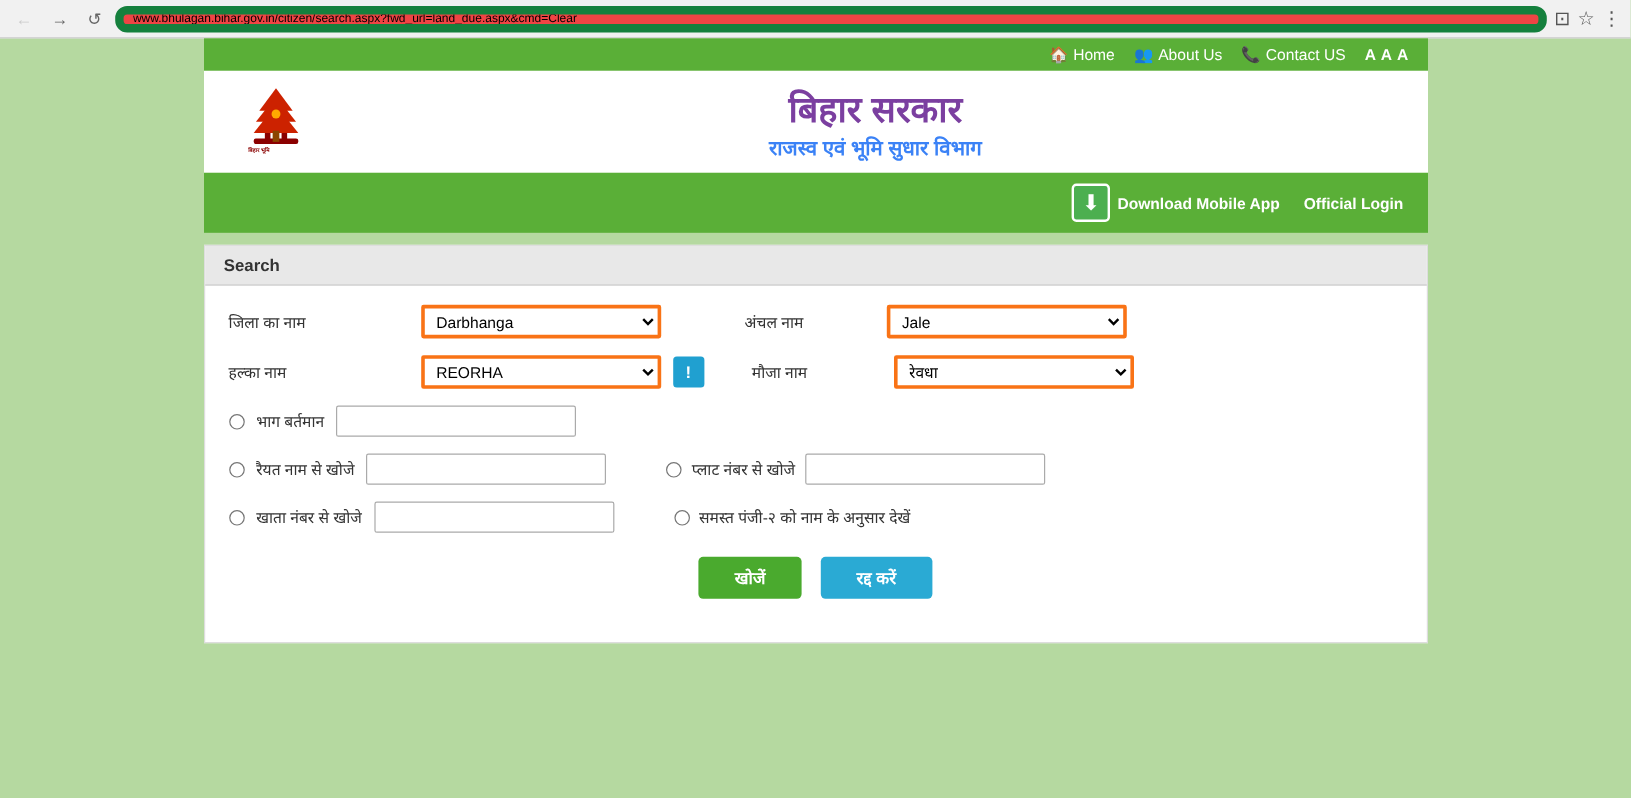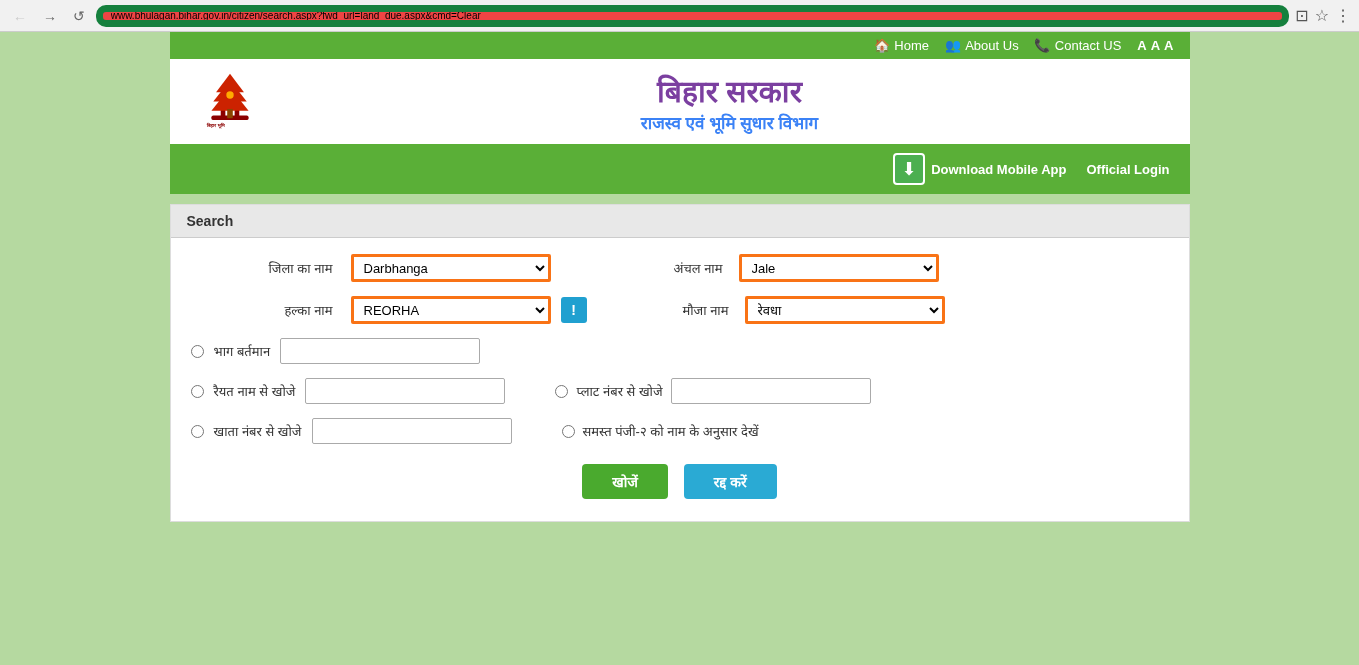--- a/index.html
+++ b/index.html
@@ -153,21 +153,21 @@
       cursor: pointer;
       text-decoration: none;
     }
 
     
     .search-container {
       background: white;
       margin: 10px auto;
       max-width: 1020px;
       border: 1px solid #ddd;
-      padding-bottom: 6px;
+      padding-bottom: 20px;
     }
     .search-header {
       background: #e8e8e8;
       padding: 8px 16px;
       font-size: 14px;
       font-weight: bold;
       color: #333;
       border-bottom: 1px solid #ccc;
     }
     .search-body {
@@ -206,21 +206,20 @@
       font-size: 14px;
       font-weight: bold;
       cursor: pointer;
     }
     .radio-label {
       font-size: 13px;
       color: #333;
     }
     .field-label {
       width: 150px;
-      text-align: right;
       font-size: 13px;
       color: #333;
       padding-right: 8px;
     }
     .button-row {
       display: flex;
       justify-content: center;
       gap: 16px;
       margin-top: 20px;
     }

